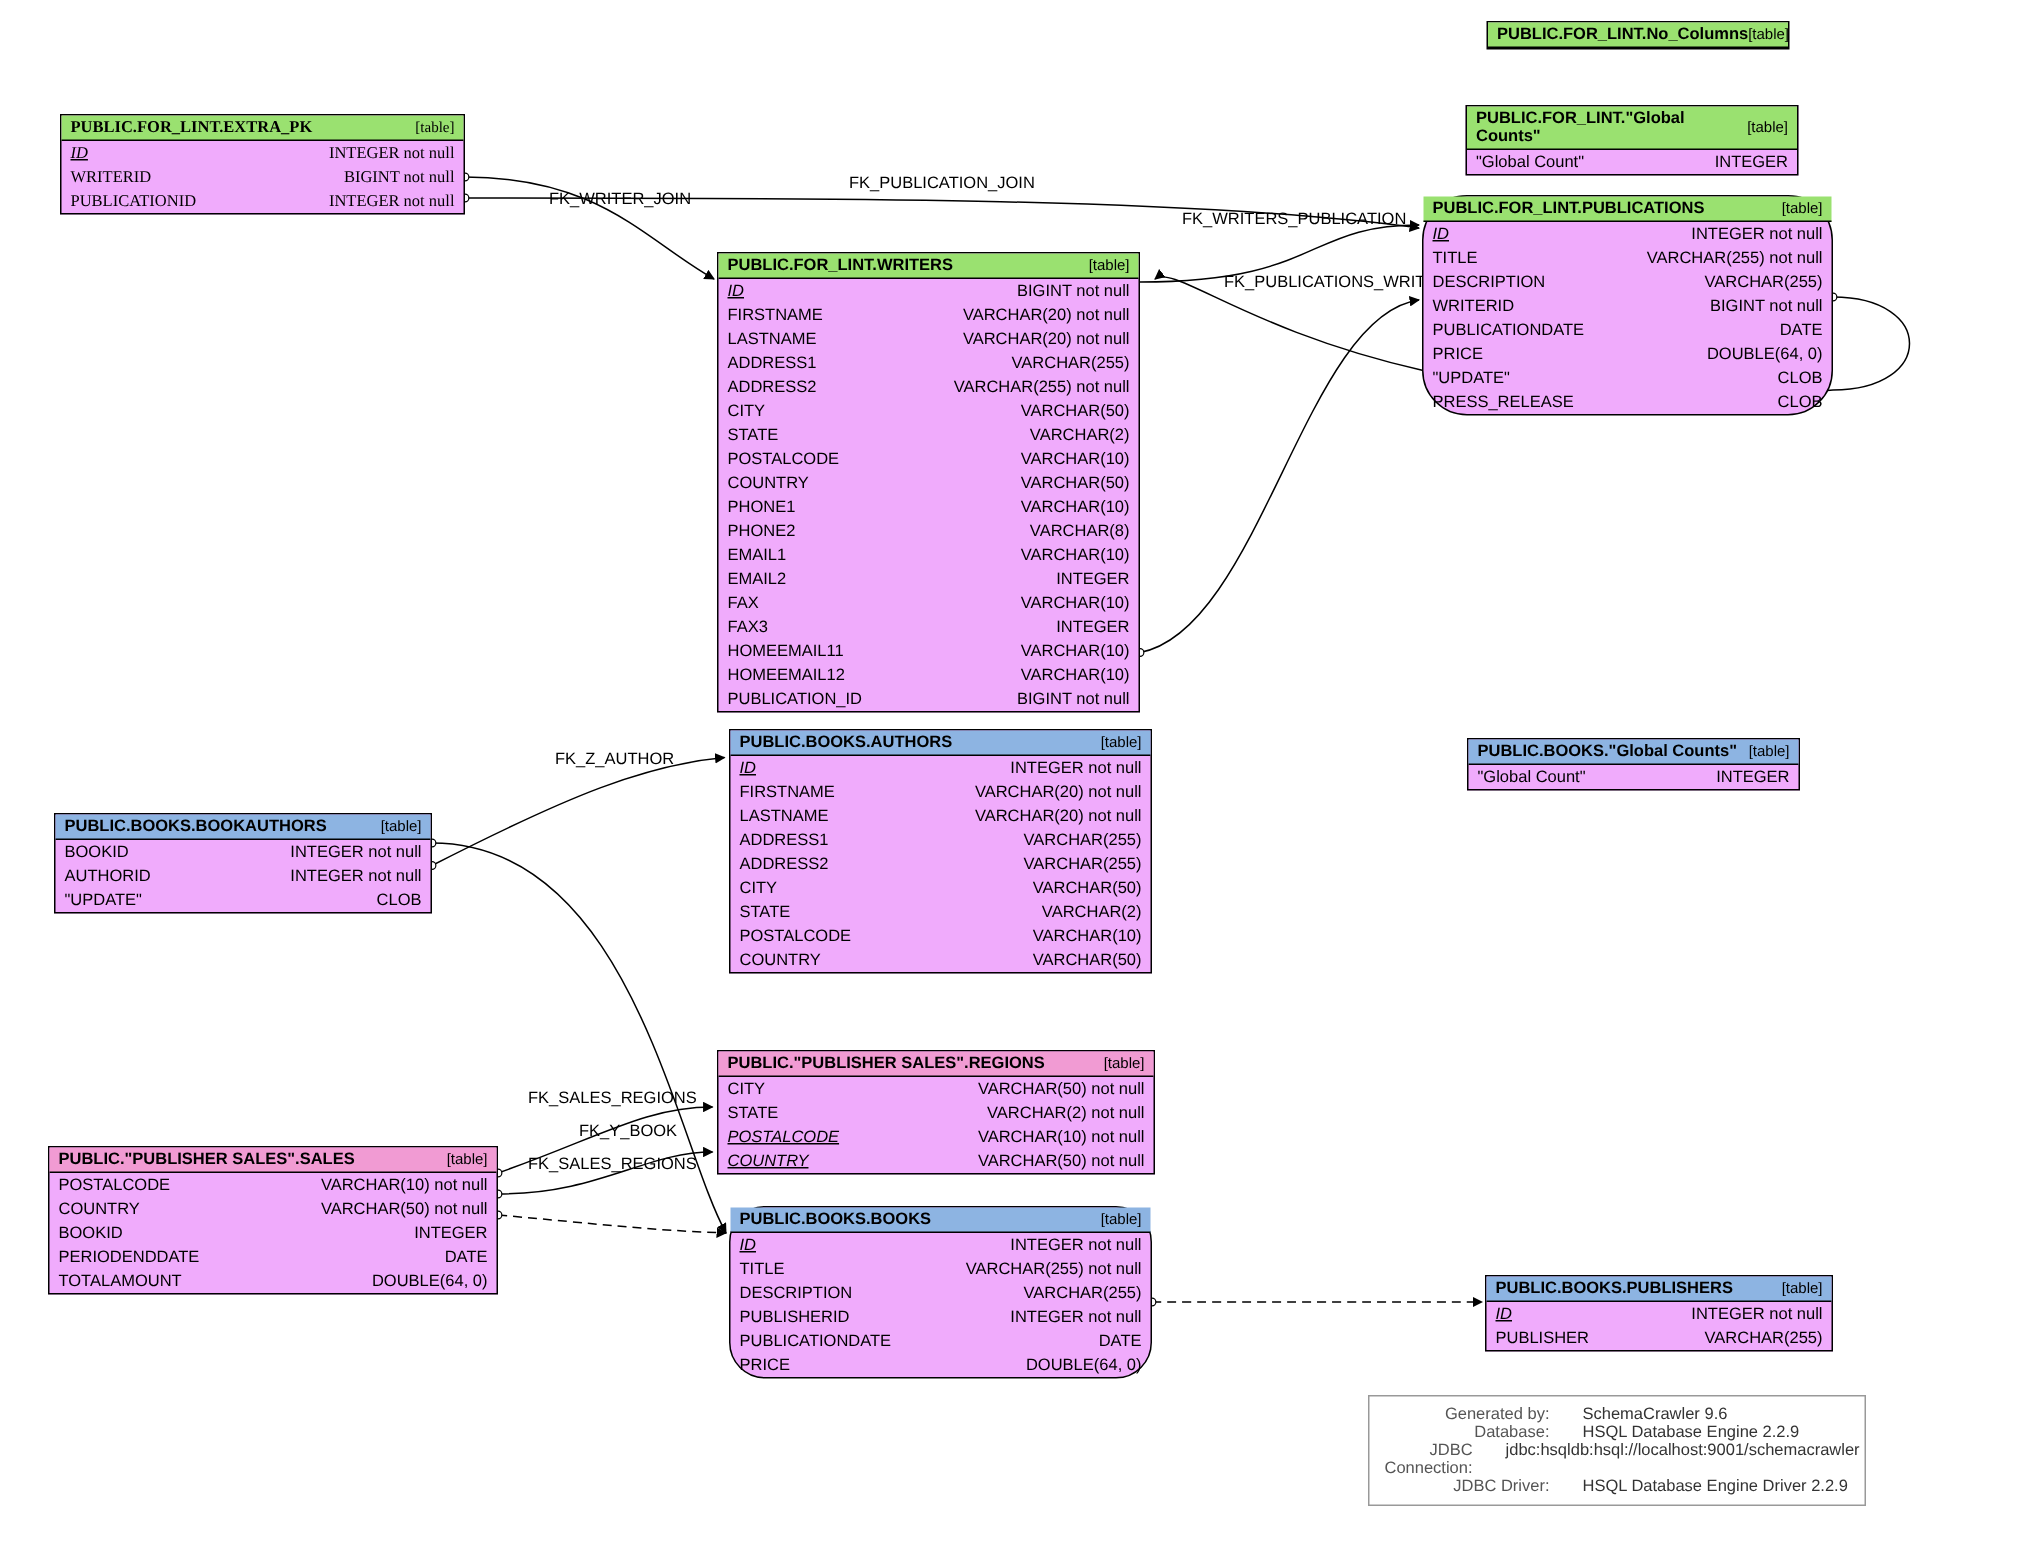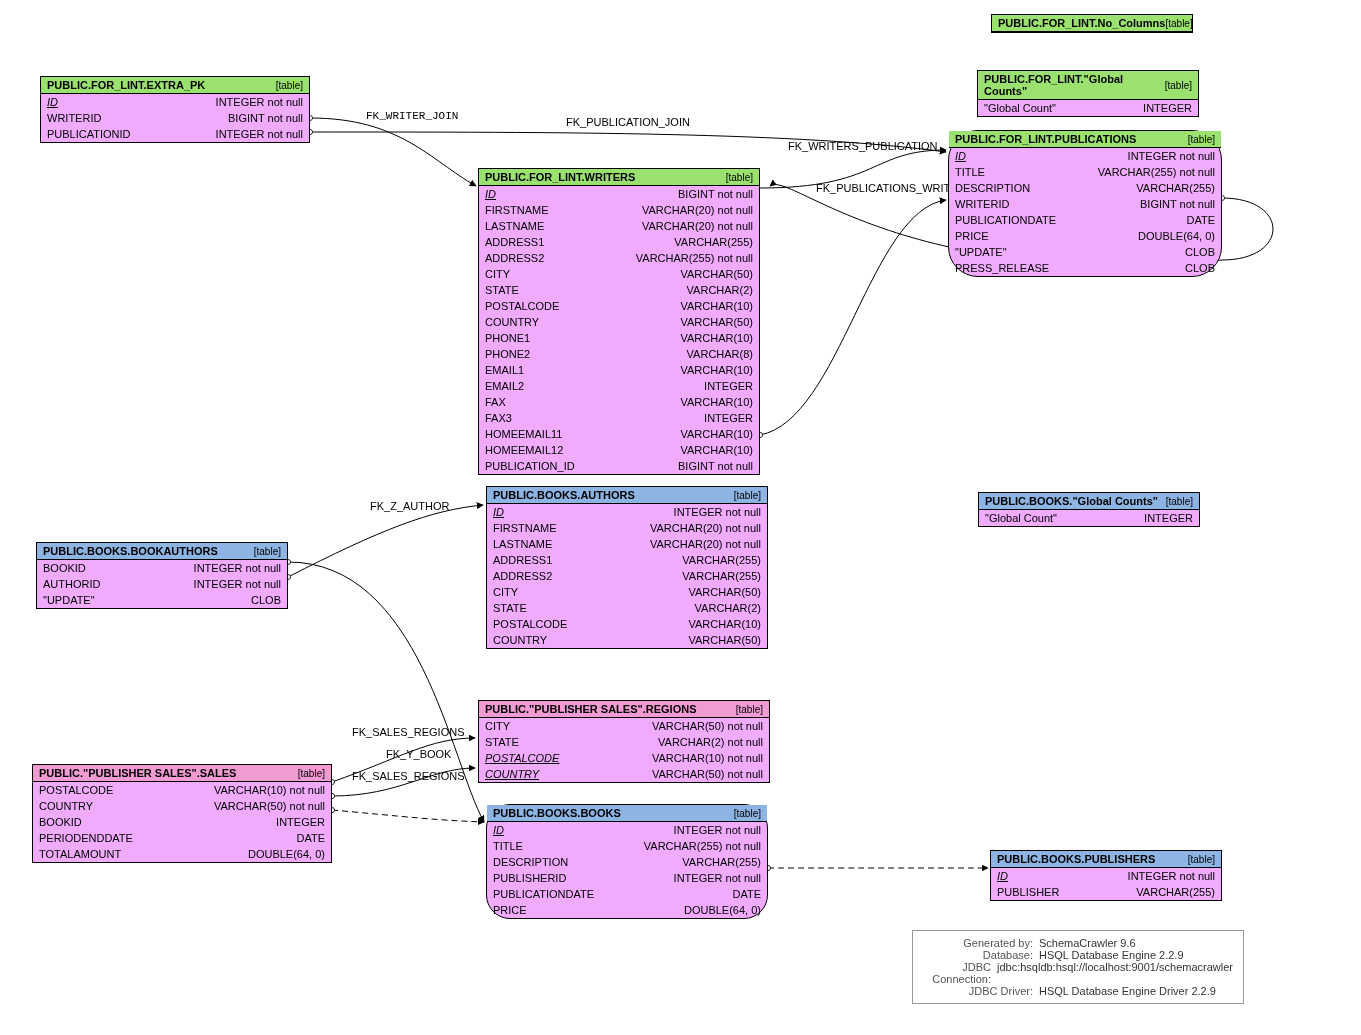--- a/index.html
+++ b/index.html
@@ -10,21 +10,21 @@
   .tbl .rows{}
   .tbl .row{display:flex;justify-content:space-between;padding:1px 6px;line-height:14px;}
   .tbl .row .c0{white-space:nowrap;padding-right:18px;text-align:center;}
   .tbl .row .c1{white-space:nowrap;text-align:right;}
   .pk{text-decoration:underline;font-style:italic;}
   .green .hdr{background:#9AE170;}
   .blue  .hdr{background:#8DB4E2;}
   .pink  .hdr{background:#F19BD3;}
   .edge-label{position:absolute;font-size:11px;color:#000;background:transparent;white-space:nowrap;}
   .footer{position:absolute;border:1px solid #999;padding:6px 10px;font-size:11px;color:#333;}
-  .footer .frow{display:flex;justify-content:flex-start;gap:6px;}
+  .footer .frow{display:flex;justify-content:flex-start;gap:22px;}
   .footer .frow .k{width:110px;text-align:right;color:#555;}
   svg.wires{position:absolute;left:0;top:0;pointer-events:none;}
 </style>
 </head>
 <body>
 <div class="canvas">
 
 <svg class="wires" width="1361" height="1035">
   <defs>
     <marker id="arrow" viewBox="0 0 10 10" refX="9" refY="5" markerWidth="7" markerHeight="7" orient="auto-start-reverse">
@@ -42,21 +42,21 @@
     <path d="M1222,198 C1290,198 1290,260 1222,260 C900,290 790,170 770,186" marker-start="url(#odot)" marker-end="url(#arrow)"></path>
     <path d="M288,577 C380,530 430,510 483,505" marker-start="url(#odot)" marker-end="url(#arrow)"></path>
     <path d="M288,562 C420,562 450,760 484,822" marker-start="url(#odot)" marker-end="url(#arrow)"></path>
     <path d="M332,782 C400,758 430,738 475,738" marker-start="url(#odot)" marker-end="url(#arrow)"></path>
     <path d="M332,796 C400,796 430,768 475,768" marker-start="url(#odot)" marker-end="url(#arrow)"></path>
     <path d="M332,810 C400,816 430,820 484,822" marker-start="url(#odot)" marker-end="url(#arrow)" stroke-dasharray="6,4"></path>
     <path d="M768,868 C870,868 920,868 988,868" marker-start="url(#odot)" marker-end="url(#arrow)" stroke-dasharray="6,4"></path>
   </g>
 </svg>
 
-<div class="edge-label" style="left:366px;top:110px;font-family:Liberation Mono, monospace;">FK_WRITER_JOIN</div>
+<div class="edge-label" style="left:366px;top:127px;">FK_WRITER_JOIN</div>
 <div class="edge-label" style="left:566px;top:116px;">FK_PUBLICATION_JOIN</div>
 <div class="edge-label" style="left:788px;top:140px;">FK_WRITERS_PUBLICATION</div>
 <div class="edge-label" style="left:816px;top:182px;">FK_PUBLICATIONS_WRITER</div>
 <div class="edge-label" style="left:370px;top:500px;">FK_Z_AUTHOR</div>
 <div class="edge-label" style="left:352px;top:726px;">FK_SALES_REGIONS</div>
 <div class="edge-label" style="left:386px;top:748px;">FK_Y_BOOK</div>
 <div class="edge-label" style="left:352px;top:770px;">FK_SALES_REGIONS</div>
 
 <div class="tbl green" style="left:991px;top:14px;width:200px;">
   <div class="hdr">
@@ -71,21 +71,21 @@
         <span class="tag">[table]</span>
       </div>
   <div class="rows">
         <div class="row">
           <span class="c0">"Global Count"</span>
           <span class="c1">INTEGER</span>
         </div>
       </div>
 </div>
 
-<div class="tbl green" style="left:40px;top:76px;width:268px;">
+<div class="tbl green" style="left:40px;top:76px;width:268px;font-family:Liberation Serif, serif;">
   <div class="hdr">
         <span>PUBLIC.FOR_LINT.EXTRA_PK</span>
         <span class="tag">[table]</span>
       </div>
   <div class="rows">
         <div class="row">
           <span class="c0 pk">ID</span>
           <span class="c1">INTEGER not null</span>
         </div>
         <div class="row">

